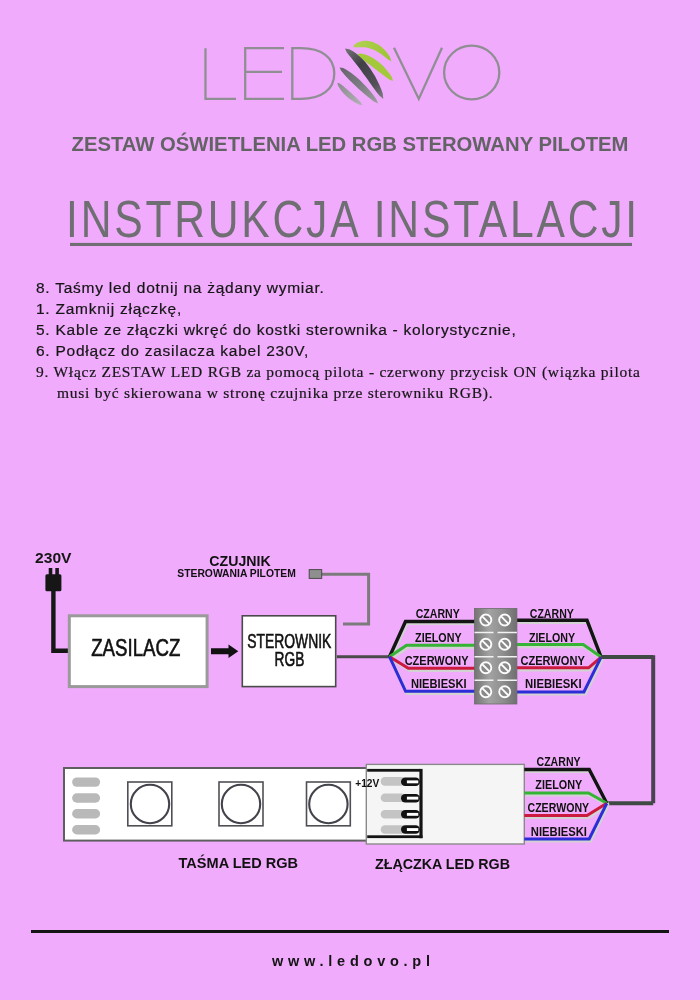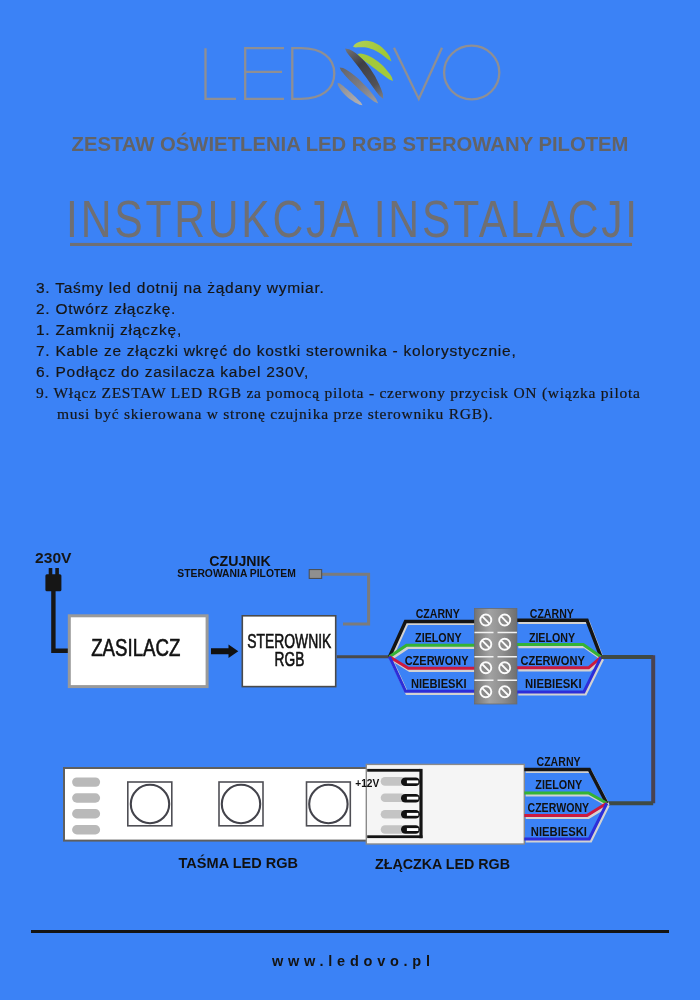--- a/index.html
+++ b/index.html
@@ -1,17 +1,17 @@
 <!DOCTYPE html>
 <html><head>
 <meta charset="utf-8">
 <style>
   html,body{margin:0;padding:0;background:#fff;}
   body{width:700px;height:1000px;font-family:"Liberation Sans",sans-serif;overflow:hidden;}
-  #page{position:relative;width:700px;height:1000px;background:#3b82f6;}
+  #page{position:relative;width:700px;height:1000px;background:#f0abfc;}
   .abs{position:absolute;}
 </style>
 </head>
 <body>
 <div id="page">
 
 <svg class="abs" style="left:0;top:0;" width="700" height="260" viewBox="0 0 700 260" font-family="Liberation Sans, sans-serif">
   <defs>
     <linearGradient id="gd1" gradientUnits="userSpaceOnUse" x1="345" y1="48" x2="383" y2="99">
       <stop offset="0" stop-color="#75757a"></stop>
@@ -57,28 +57,27 @@
 
   <text x="350" y="151.3" font-size="19.5" font-weight="bold" fill="#636366" text-anchor="middle" textLength="557" lengthAdjust="spacingAndGlyphs">ZESTAW OŚWIETLENIA LED RGB STEROWANY PILOTEM</text>
 
   <text x="353" y="236.9" font-size="51.5" letter-spacing="3.4" fill="#6f6f73" text-anchor="middle" textLength="574" lengthAdjust="spacingAndGlyphs">INSTRUKCJA INSTALACJI</text>
 
   <rect x="70" y="242.9" width="562" height="3.1" fill="#6f6f73"></rect>
 </svg>
 
 <div class="abs" style="left:36px;top:276.6px;font-size:15.5px;line-height:21.1px;letter-spacing:0.75px;color:#161616;white-space:nowrap;-webkit-text-stroke:0.2px #161616;">
 
-  <div>3. Taśmy led dotnij na żądany wymiar.</div>
-
-  <div>2. Otwórz złączkę.</div>
+  <div>8. Taśmy led dotnij na żądany wymiar.</div>
+
 
 
   <div>1. Zamknij złączkę,</div>
 
-  <div>7. Kable ze złączki wkręć do kostki sterownika - kolorystycznie,</div>
+  <div>5. Kable ze złączki wkręć do kostki sterownika - kolorystycznie,</div>
 
 
   <div>6. Podłącz do zasilacza kabel 230V,</div>
 
 
   <div style="padding-left:21px;text-indent:-21px;font-family:Liberation Serif, serif;">9. Włącz ZESTAW LED RGB za pomocą pilota - czerwony przycisk ON (wiązka pilota<br>musi być skierowana w stronę czujnika prze sterowniku RGB).</div>
 </div>
 
 <svg class="abs" style="left:0;top:540px;" width="700" height="350" viewBox="0 540 700 350" font-family="Liberation Sans, sans-serif">
   <defs>

